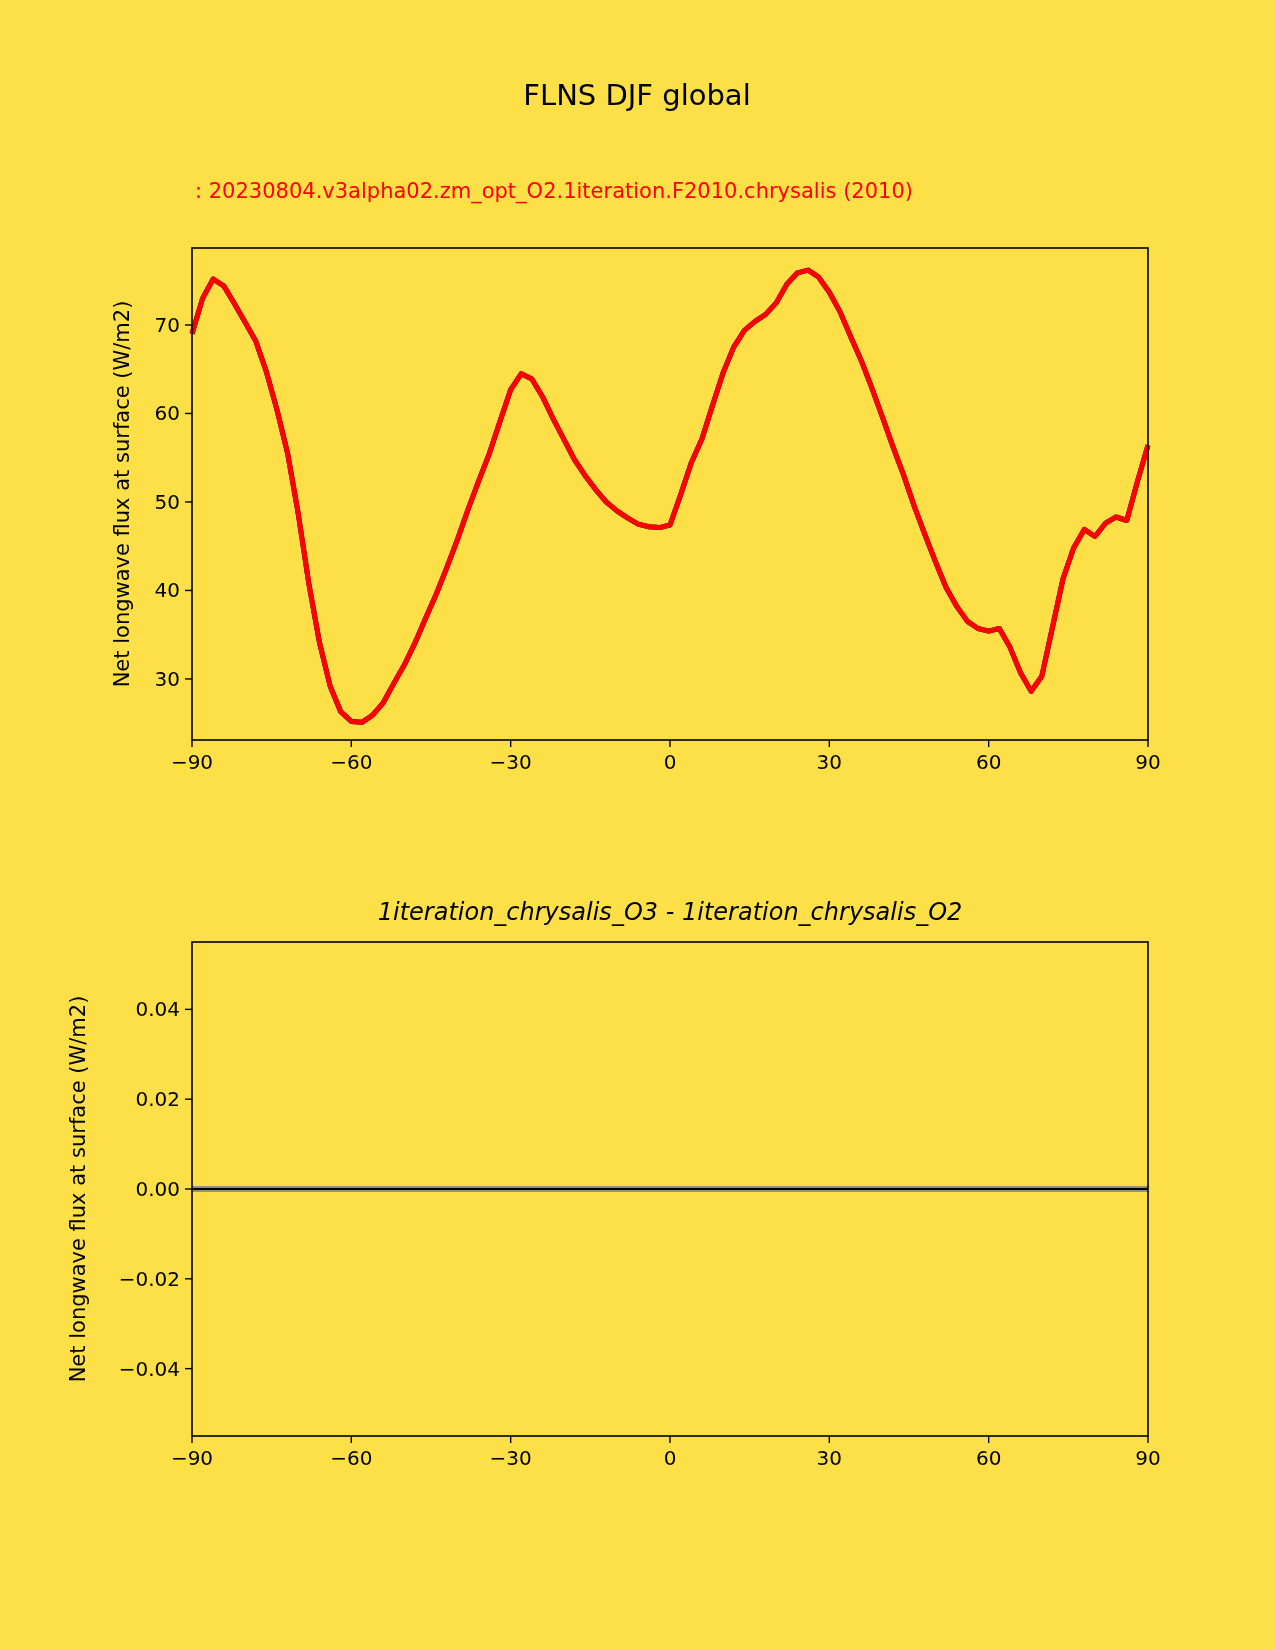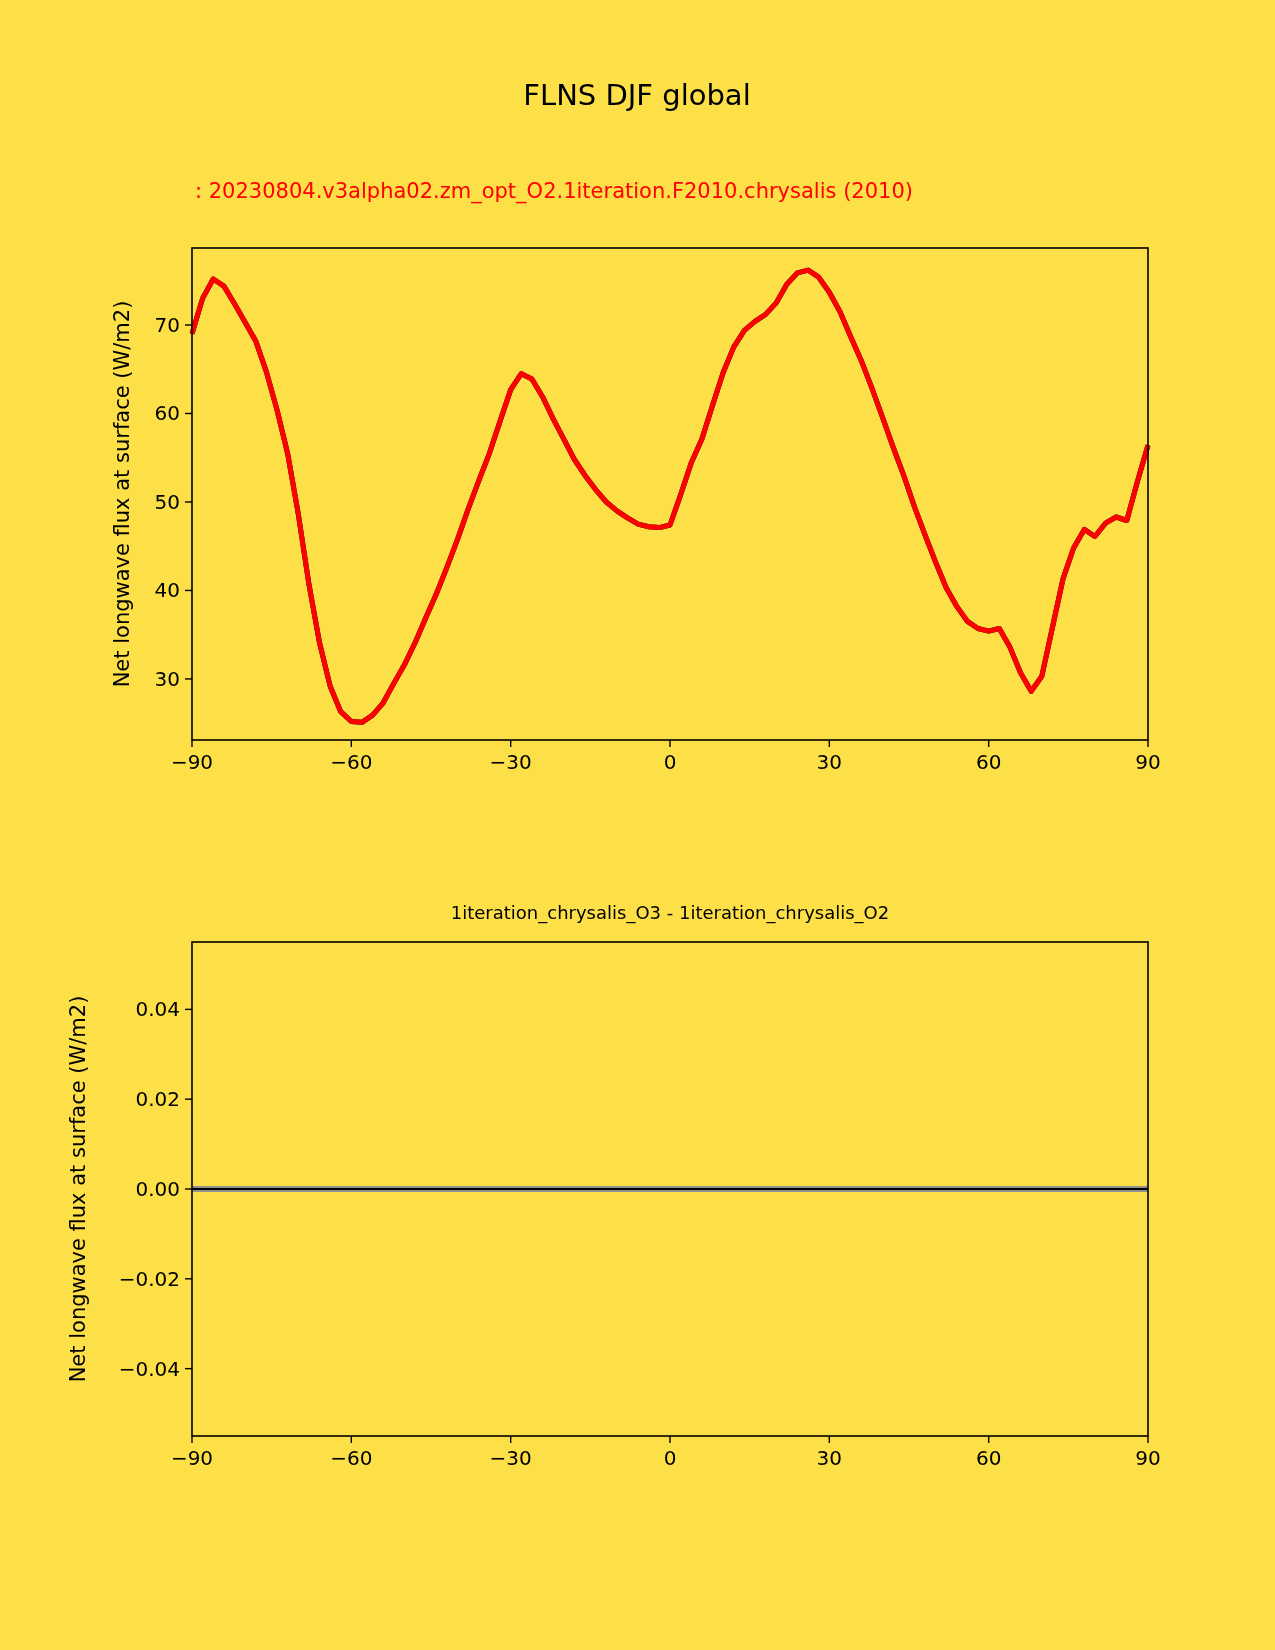--- a/index.html
+++ b/index.html
@@ -30,22 +30,23 @@
     transform:translate(-50%,-50%) rotate(-90deg);
     font-size:21px;
     white-space:nowrap;
   }
   .ylabel.top{left:122px;top:494px;}
   .ylabel.bottom{left:78px;top:1189px;}
   .subplot-title{
     position:absolute;
     left:670px;top:912px;
     transform:translate(-50%,-50%);
-    font-size:18px;
+    font-size:24px;
     white-space:nowrap;
+    font-style:italic;
   }
   svg{position:absolute;left:0;top:0;}
   text{font-family:"DejaVu Sans", sans-serif;fill:#000000;}
 </style>
 </head>
 <body>
 
 <div class="figure">
 
   <div class="suptitle">FLNS DJF global</div>

